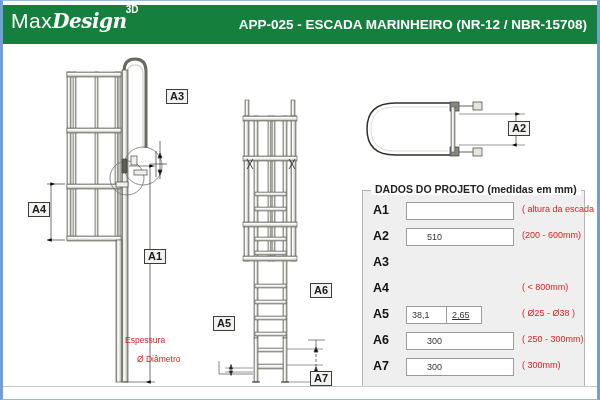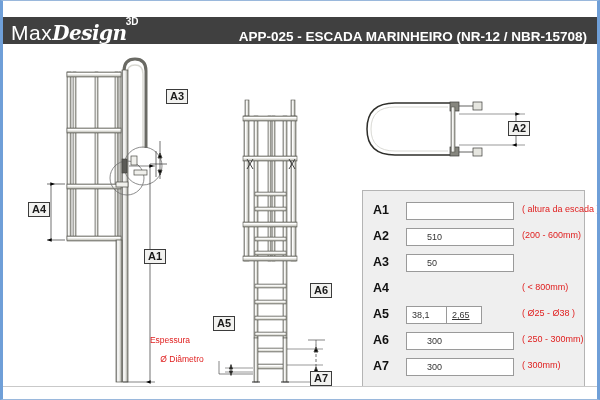--- a/index.html
+++ b/index.html
@@ -11,22 +11,22 @@
   #app{
     position:relative;width:600px;height:400px;box-sizing:border-box;
     background:#ffffff;
     border-left:3px solid #6f9fd8;
     border-right:3px solid #6f9fd8;
     border-top:1px solid #9ab8dc;
     border-bottom:1px solid #9ab8dc;
   }
   
   .header{
-    position:absolute;left:0;top:16px;width:594px;height:43px;
-    background:#404040;
+    position:absolute;left:0;top:4px;width:594px;height:43px;
+    background:#15803d;
     border-bottom:3px solid #8c8c8c;
     box-sizing:border-box;
   }
   .logo{
     position:absolute;left:8px;top:4px;height:34px;
     color:#ffffff;white-space:nowrap;
   }
   .logo .lg-max{
     font-size:21px;letter-spacing:.5px;
     font-family:"Liberation Sans", sans-serif;
@@ -57,21 +57,21 @@
     position:absolute;
     background:#f2f2f0;
     border:1px solid #3b3b3b;
     color:#1a1a1a;
     font-weight:bold;font-size:11px;
     padding:0 3px;line-height:13px;
     font-family:"Liberation Sans", sans-serif;
   }
   .note-red{
     position:absolute;color:#e02020;font-size:8.5px;line-height:10px;
-    font-family:"Liberation Sans", sans-serif;text-align:center;
+    font-family:"Liberation Sans", sans-serif;text-align:left;
     white-space:nowrap;
   }
   
   .panel{
     position:absolute;left:359px;top:146px;width:223px;height:204px;
     border:1px solid #b4b4b4;
     background:#efefef;
     box-sizing:border-box;
   }
   .panel-legend{
@@ -271,36 +271,36 @@
     <div class="dim-label" style="left:163px;top:45px;">A3</div>
     <div class="dim-label" style="left:25px;top:158px;">A4</div>
     <div class="dim-label" style="left:210px;top:272px;">A5</div>
     <div class="dim-label" style="left:307px;top:239px;">A6</div>
     <div class="dim-label" style="left:307px;top:327px;">A7</div>
 
     <div class="note-red" style="left:122px;top:291px;width:90px;">Espessura</div>
     <div class="note-red" style="left:122px;top:310px;width:90px;margin-left:12px;">Ø Diâmetro</div>
 
     <div class="panel"></div>
+    <div class="panel-legend">DADOS DO PROJETO (medidas em mm)</div>
 
     <div class="row" style="left:359px;top:158px;">
       <div class="row-label">A1</div>
       <input class="tf wide" type="text" value="" style="">
       <div class="hint">( altura da escada )</div>
     </div>
 
     <div class="row" style="left:359px;top:184px;">
       <div class="row-label">A2</div>
       <input class="tf wide" type="text" value="510" style="">
       <div class="hint">(200 - 600mm)</div>
     </div>
 
     <div class="row" style="left:359px;top:210px;">
       <div class="row-label">A3</div>
-      <input class="tf wide" type="text" value="50" style="">
       <div class="hint"></div>
     </div>
 
     <div class="row" style="left:359px;top:236px;">
       <div class="row-label">A4</div>
       <div class="hint">( &lt; 800mm)</div>
     </div>
 
     <div class="row" style="left:359px;top:262px;">
       <div class="row-label">A5</div>

